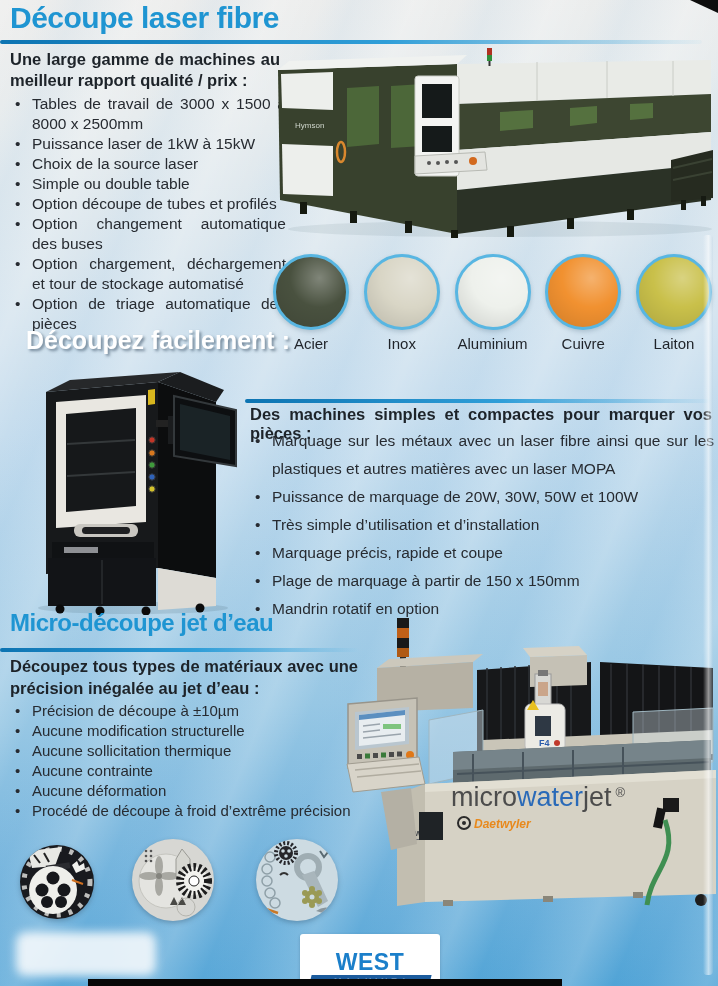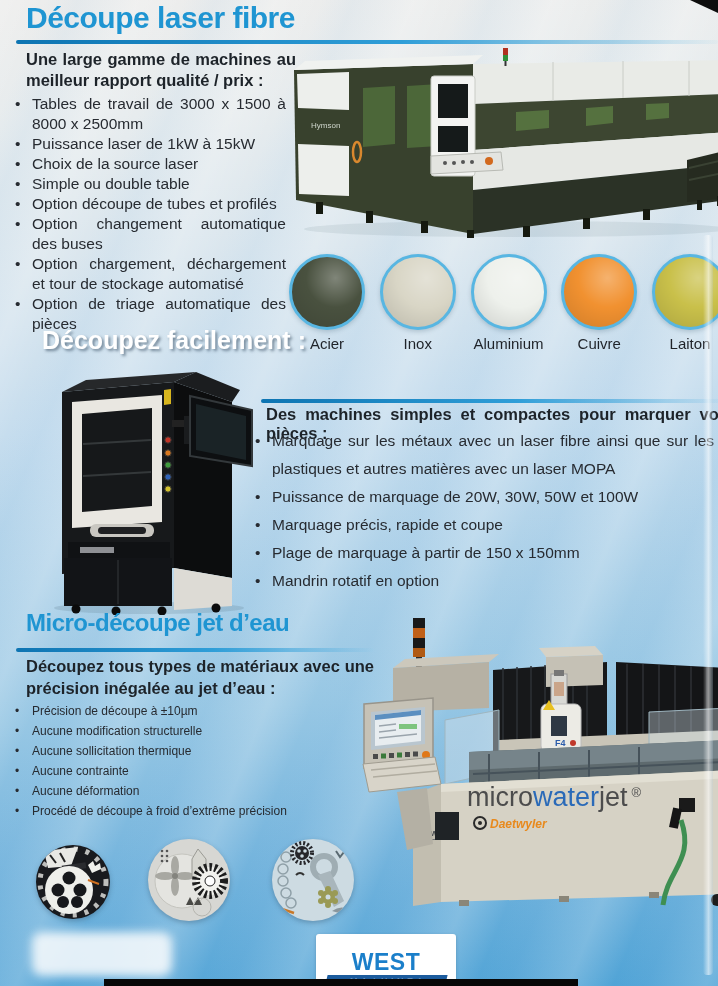--- a/index.html
+++ b/index.html
@@ -1,21 +1,21 @@
 <!DOCTYPE html>
 <html><head>
 <meta charset="utf-8">
 <style>
   html,body{margin:0;padding:0;background:#9a9a9a;}
   .page{position:relative;width:718px;height:986px;overflow:hidden;
     font-family:"Liberation Sans",sans-serif;color:#24282e;
     background:linear-gradient(176deg,#ededec 0%,#e7ecee 12%,#dae6ee 26%,#c6ddee 42%,#afd2e9 56%,#97c7e4 70%,#74b4dd 85%,#4fa3d6 100%);}
   .page::before{content:"";position:absolute;inset:0;pointer-events:none;
     background:repeating-linear-gradient(112deg,rgba(255,255,255,.20) 0px,rgba(255,255,255,0) 42px,rgba(150,195,230,.10) 72px,rgba(255,255,255,.20) 128px);}
-  .abs{position:absolute;margin-left:16px;}
+  .abs{position:absolute;}
   .h1{font-weight:700;letter-spacing:-.5px;line-height:1.05;}
   .rule{height:4px;border-radius:2px;background:linear-gradient(90deg,#0d74b2 0%,#2f9ed8 55%,rgba(150,210,240,.08) 100%);}
   .intro{font-weight:700;color:#1d2329;text-align:justify;}
   ul.blt{list-style:none;margin:0;padding:0;color:#272b31;}
   ul.blt li{position:relative;padding-left:22px;text-align:justify;}
   ul.blt li::before{content:"\2022";position:absolute;left:5px;}
   .facile{font-size:25px;font-weight:700;color:#fff;text-shadow:2px 2px 3px rgba(66,88,108,.65);}
   .materials{display:flex;justify-content:space-between;}
   .mat{width:82px;text-align:center;}
   .mat .disc{width:70px;height:70px;margin:0 auto;border-radius:50%;border:3px solid #58b6e2;
@@ -173,31 +173,32 @@
     </svg>
   </div>
 
   <div class="abs rule" style="left:245px;top:399px;width:465px;"></div>
 
   <div class="abs intro" style="left:250px;top:405px;width:462px;font-size:16.5px;">Des machines simples et compactes pour marquer vos pièces :</div>
 
   <ul class="blt abs" style="left:250px;top:427px;width:464px;font-size:15.5px;line-height:28px;">
     <li>Marquage sur les métaux avec un laser fibre ainsi que sur les plastiques et autres matières avec un laser MOPA</li>
     <li>Puissance de marquage de 20W, 30W, 50W et 100W</li>
+    <li>Très simple d’utilisation et d’installation</li>
     <li>Marquage précis, rapide et coupe</li>
     <li>Plage de marquage à partir de 150 x 150mm</li>
     <li>Mandrin rotatif en option</li>
   </ul>
 
   <div class="abs h1" style="left: 10px; top: 610px; font-size: 24px; color: rgb(31, 149, 210);">Micro-découpe jet d’eau</div>
   <div class="abs rule" style="left:0;top:648px;width:358px;"></div>
 
   <div class="abs intro" style="left:10px;top:655px;width:348px;font-size:16.5px;line-height:22px;">Découpez tous types de matériaux avec une précision inégalée au jet d’eau :</div>
 
-  <ul class="blt abs" style="left:10px;top:701px;width:350px;font-size:12px;line-height:20px;">
+  <ul class="blt abs" style="left:10px;top:701px;width:350px;font-size:15px;line-height:20px;">
     <li>Précision de découpe à ±10µm</li>
     <li>Aucune modification structurelle</li>
     <li>Aucune sollicitation thermique</li>
     <li>Aucune contrainte</li>
     <li>Aucune déformation</li>
     <li>Procédé de découpe à froid d’extrême précision</li>
   </ul>
 
   <div class="abs" style="left:333px;top:612px;width:385px;height:295px;">
     <svg viewBox="0 0 385 295" width="385" height="295">

